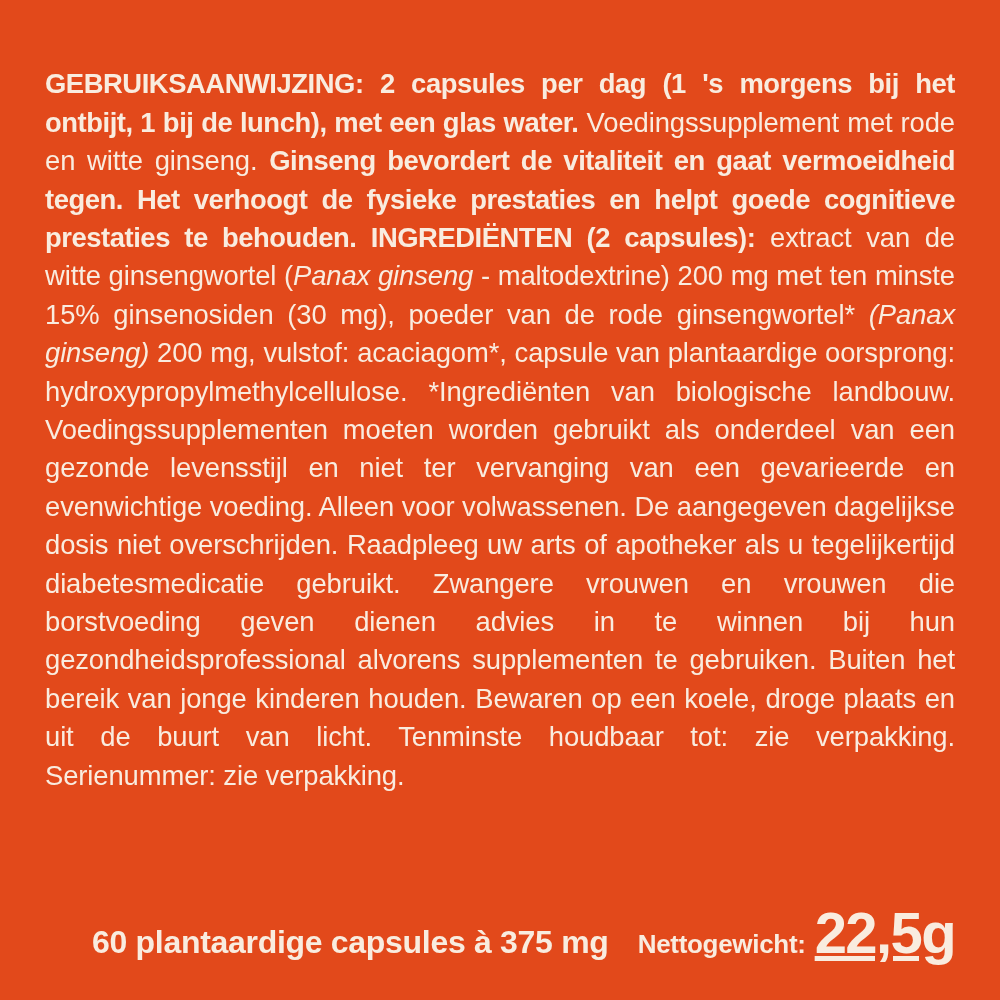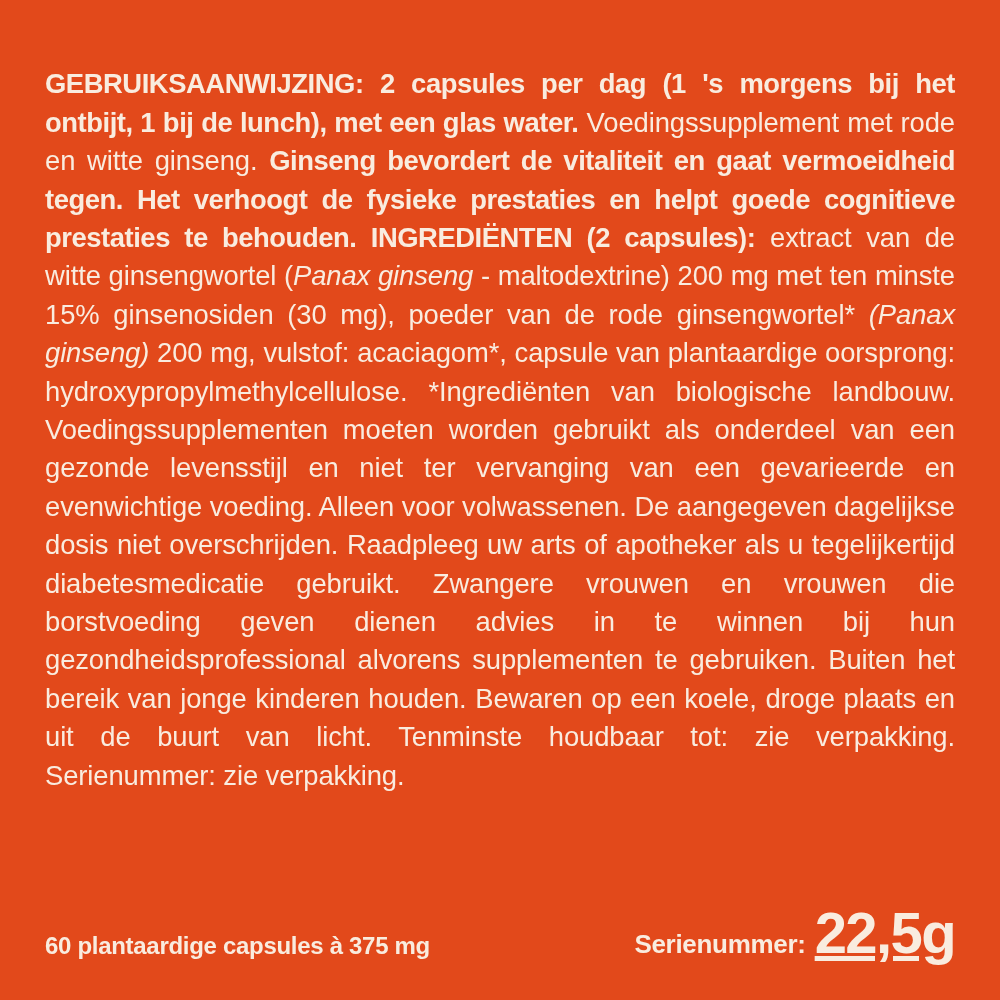--- a/index.html
+++ b/index.html
@@ -50,25 +50,26 @@
     left: 45px;
     right: 45px;
     bottom: 38px;
     display: flex;
     align-items: flex-end;
     justify-content: space-between;
     color: #f9ecdf;
   }
 
   #capsule-count {
-    font-size: 24px;
+    font-size: 32px;
     font-weight: bold;
     letter-spacing: -0.3px;
     line-height: 1;
     padding-bottom: 4px;
+    margin-left: 47px;
   }
 
   #weight-group {
     display: flex;
     align-items: baseline;
     gap: 9px;
     line-height: 1;
   }
 
   #weight-label {
@@ -88,18 +89,18 @@
 </head>
 <body>
 
 <div id="label">
 
   <p id="body-copy"><span class="b">GEBRUIKSAANWIJZING:</span><span class="b"> 2 capsules per dag (1 's morgens bij het ontbijt, 1 bij de lunch), met een glas water.</span><span> Voedingssupplement met rode en witte ginseng. </span><span class="b">Ginseng bevordert de vitaliteit en gaat vermoeidheid tegen. Het verhoogt de fysieke prestaties en helpt goede cognitieve prestaties te behouden.</span><span class="b"> INGREDIËNTEN (2 capsules):</span><span> extract van de witte ginsengwortel (</span><span class="i">Panax ginseng</span><span> - maltodextrine) 200 mg met ten minste 15% ginsenosiden (30 mg), poeder van de rode ginsengwortel* </span><span class="i">(Panax ginseng)</span><span> 200 mg, vulstof: acaciagom*, capsule van plantaardige oorsprong: hydroxypropylmethylcellulose.</span><span> *Ingrediënten van biologische landbouw. Voedingssupplementen moeten worden gebruikt als onderdeel van een gezonde levensstijl en niet ter vervanging van een gevarieerde en evenwichtige voeding. Alleen voor volwassenen. De aangegeven dagelijkse dosis niet overschrijden. Raadpleeg uw arts of apotheker als u tegelijkertijd diabetesmedicatie gebruikt. Zwangere vrouwen en vrouwen die borstvoeding geven dienen advies in te winnen bij hun gezondheidsprofessional alvorens supplementen te gebruiken. Buiten het bereik van jonge kinderen houden. Bewaren op een koele, droge plaats en uit de buurt van licht. Tenminste houdbaar tot: zie verpakking. Serienummer: zie verpakking.</span></p>
 
   <div id="footer">
     <div id="capsule-count">60 plantaardige capsules à 375 mg</div>
     <div id="weight-group">
-      <span id="weight-label">Serienummer:</span>
+      <span id="weight-label">Nettogewicht:</span>
       <span id="weight-value">22,5g</span>
     </div>
   </div>
 
 </div>
 
 </body></html>

